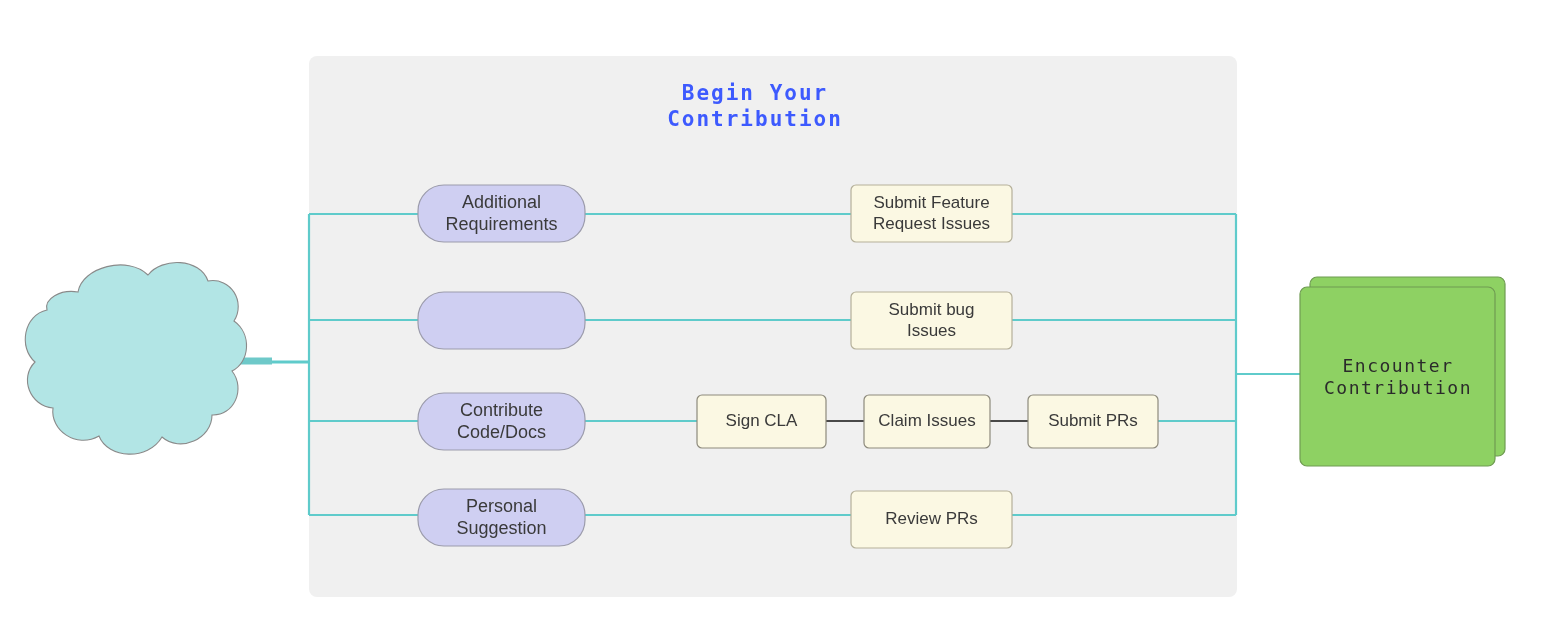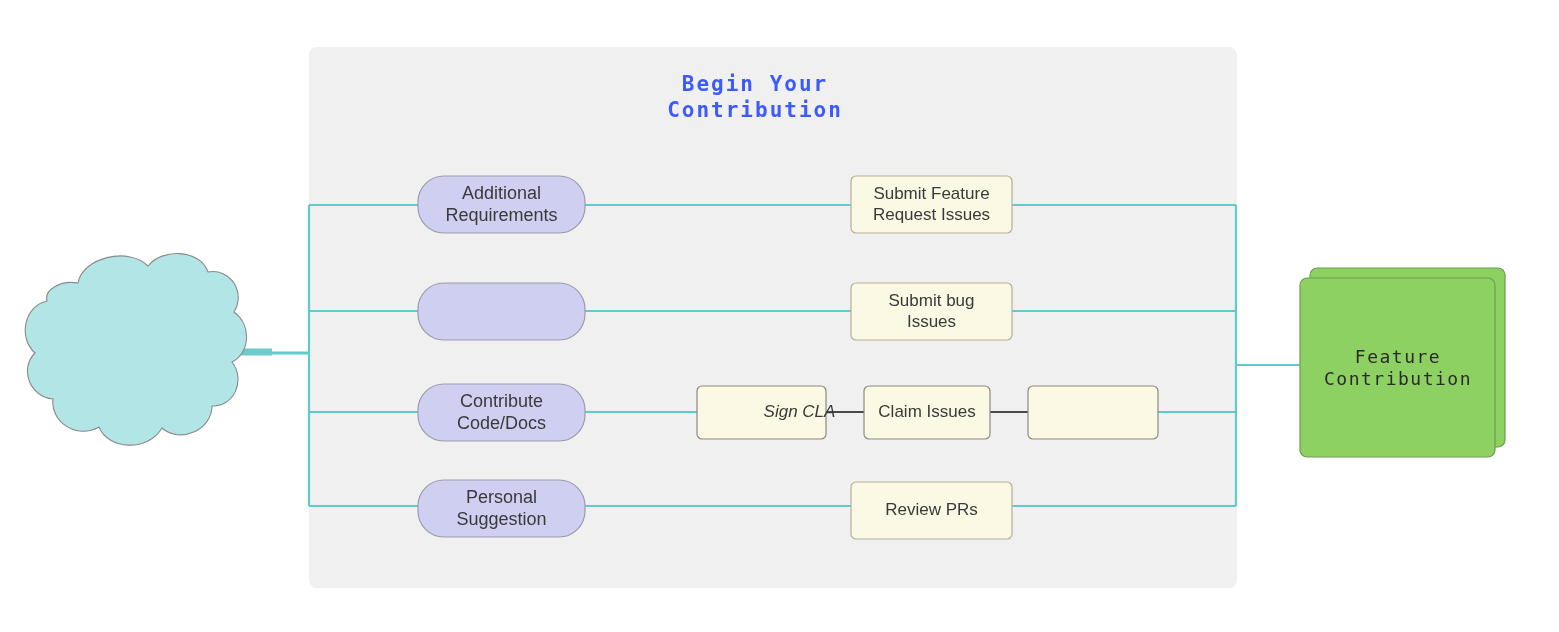--- a/index.html
+++ b/index.html
@@ -1,20 +1,20 @@
 <!DOCTYPE html>
 <html><head>
 <meta charset="utf-8">
 <style>
   html,body{margin:0;padding:0;background:#ffffff;}
   body{
     width:1559px;height:632px;position:relative;overflow:hidden;
     font-family:"Liberation Sans", sans-serif;
   }
-  #stage{position:absolute;inset:0;width:1559px;height:527px;}
+  #stage{position:absolute;inset:0;width:1559px;height:527px;margin-top:9px;}
   #stage svg{position:absolute;left:0;top:0;}
 
   .node-label{
     position:absolute;display:flex;align-items:center;justify-content:center;
     text-align:center;line-height:1.22;pointer-events:none;
     color:#333333;
   }
   .mono{font-family:"DejaVu Sans Mono","Liberation Mono",monospace;letter-spacing:1px;}
   .sans{font-family:"Liberation Sans","DejaVu Sans",sans-serif;}
 
@@ -130,21 +130,21 @@
     </g>
   </svg>
 
   <div class="node-label mono" id="panel-title">
     <span>Begin Your</span>
     <span>Contribution</span>
   </div>
 
 
   <div class="node-label mono" id="goal-text">
-    <span>Feature</span>
+    <span>Encounter</span>
     <span>Contribution</span>
   </div>
 
   <div class="node-label sans branch-text" style="left:418px;top:176px;width:167px;height:57px;flex-direction:column;">
     <span>Additional</span>
     <span>Requirements</span>
   </div>
   <div class="node-label sans branch-text" style="left:418px;top:384px;width:167px;height:57px;flex-direction:column;">
     <span>Contribute</span>
     <span>Code/Docs</span>
@@ -157,16 +157,17 @@
   <div class="node-label sans action-text" style="left:851px;top:176px;width:161px;height:57px;flex-direction:column;border-radius:23px;">
     <span>Submit Feature</span>
     <span>Request Issues</span>
   </div>
   <div class="node-label sans action-text" style="left:851px;top:283px;width:161px;height:57px;flex-direction:column;">
     <span>Submit bug</span>
     <span>Issues</span>
   </div>
   <div class="node-label sans action-text" style="left:851px;top:482px;width:161px;height:57px;">Review PRs</div>
 
-  <div class="node-label sans step-text" style="left:735px;top:386px;width:129px;height:53px;font-style:italic;">Sign CLA</div>
+  <div class="node-label sans step-text" style="left:697px;top:386px;width:129px;height:53px;">Sign CLA</div>
   <div class="node-label sans step-text" style="left:864px;top:386px;width:126px;height:53px;">Claim Issues</div>
+  <div class="node-label sans step-text" style="left:1028px;top:386px;width:130px;height:53px;">Submit PRs</div>
 
 </div>
 
 </body></html>

